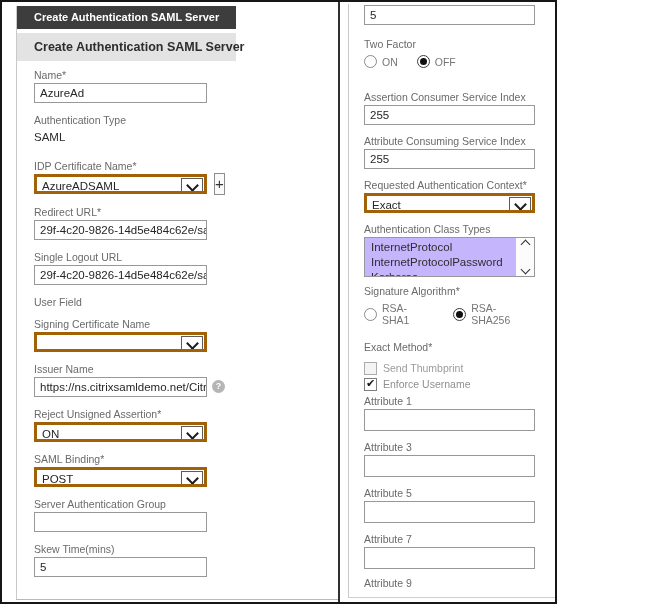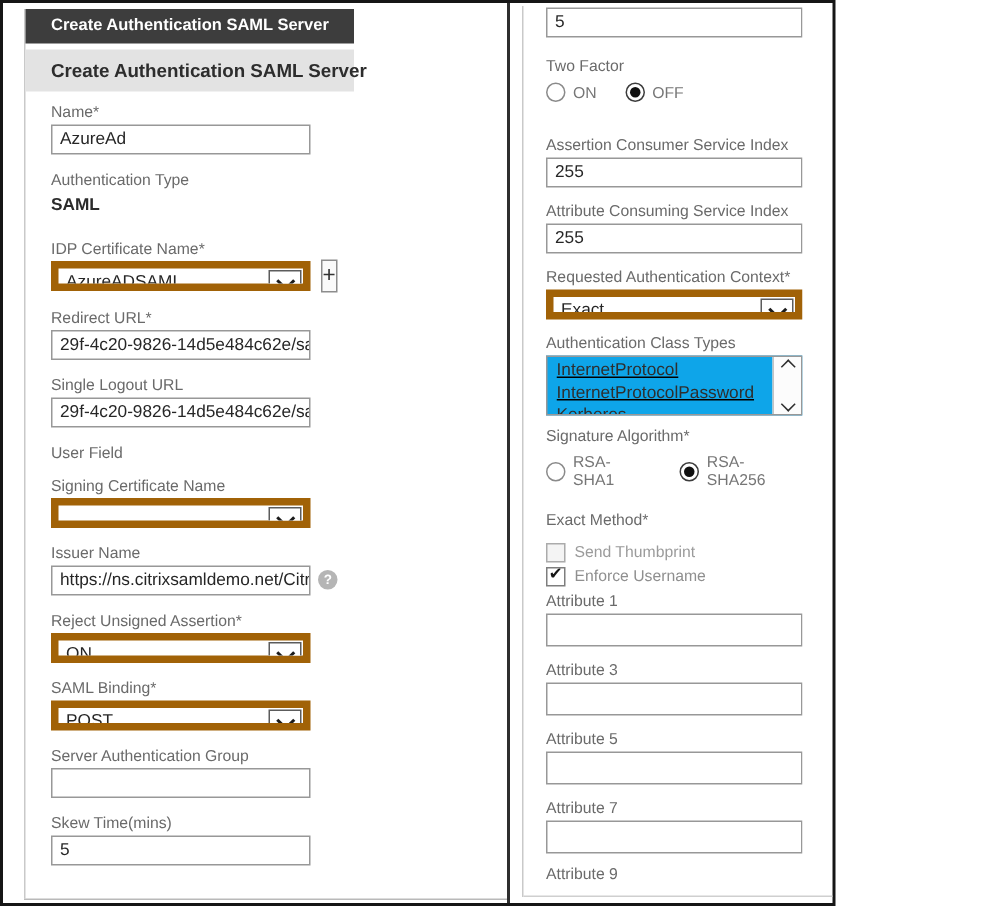--- a/index.html
+++ b/index.html
@@ -19,24 +19,24 @@
   .hdr-light{position:absolute;left:15px;top:31px;width:219px;height:28px;background:#e3e3e3;
              color:#2d2d2d;font-weight:bold;font-size:12.5px;line-height:28px;padding-left:17px;
              box-sizing:border-box;white-space:nowrap;}
 
   .col{position:absolute;}
   .lbl{font-size:10.5px;color:#6a6a6a;margin-bottom:3px;line-height:10px;height:10px;white-space:nowrap;}
   .inp{box-sizing:border-box;height:20px;border:1px solid #989898;background:#fff;
        font-size:11.5px;color:#262626;line-height:18px;padding:0 5px;overflow:hidden;
        white-space:nowrap;}
   .grp{margin-bottom:12px;}
-  .static-val{font-size:11.5px;font-weight:bold;color:#2b2b2b;line-height:16px;}
-
-  
-  .sel{position:relative;box-sizing:border-box;height:20px;border:5px solid #a16207;background:#fff;
+  .static-val{font-size:11.5px;font-weight:normal;color:#2b2b2b;line-height:16px;}
+
+  
+  .sel{position:relative;box-sizing:border-box;height:20px;border:3px solid #a16207;background:#fff;
        font-size:11.5px;color:#262626;line-height:18px;padding:0 26px 0 5px;overflow:hidden;white-space:nowrap;}
   .chevbox{position:absolute;right:1px;top:1px;width:20px;height:16px;border:1px solid #5c5c5c;
            background:#fff;display:flex;align-items:center;justify-content:center;}
   .chev{width:7px;height:7px;border-right:2px solid #1c1c1c;border-bottom:2px solid #1c1c1c;
         transform:rotate(45deg);margin-top:-4px;}
 
   .idprow{display:flex;align-items:flex-start;}
   .plusbtn{box-sizing:border-box;width:22px;height:22px;margin-left:7px;margin-top:-1px;
            border:1px solid #8d8d8d;background:#fafafa;color:#333;font-size:15px;line-height:19px;
            text-align:center;}
@@ -48,22 +48,22 @@
   .radio.on{border-color:#3c3c3c;}
   .radio.on::after{content:"";width:7px;height:7px;border-radius:50%;background:#101010;}
   .optgap{width:9px;}
   .cbrow{display:flex;align-items:center;gap:6px;font-size:10.5px;height:14px;}
   .cb{box-sizing:border-box;width:13px;height:13px;border:1px solid #ababab;background:#f4f4f4;
       display:inline-flex;align-items:center;justify-content:center;flex:0 0 13px;}
   .cb.checked{background:#fff;border-color:#7e7e7e;color:#161616;font-size:11px;line-height:11px;}
   .cb.checked::after{content:"\2714";margin-top:-1px;}
 
   
-  .listbox{position:relative;box-sizing:border-box;height:40px;border:1px solid #989898;background:#0ea5e9;
-           padding:2px 9px 0 6px;overflow:hidden;text-decoration:underline;}
+  .listbox{position:relative;box-sizing:border-box;height:40px;border:1px solid #989898;background:#c4b5fd;
+           padding:2px 9px 0 6px;overflow:hidden;}
   .listbox .item{font-size:11.5px;color:#2e2e2e;line-height:15px;height:15px;white-space:nowrap;overflow:hidden;}
   .sbar{position:absolute;right:0;top:0;bottom:0;width:19px;border-left:1px solid #c3c3c3;background:#fcfcfc;
         display:flex;flex-direction:column;align-items:center;justify-content:space-between;padding:3px 0;
         box-sizing:border-box;}
   .schev{width:6px;height:6px;border-right:1.8px solid #2e2e2e;border-bottom:1.8px solid #2e2e2e;}
   .schev.up{transform:rotate(225deg);}
   .schev.down{transform:rotate(45deg);margin-top:-2px;}
 
   
   .helpwrap{position:relative;}

